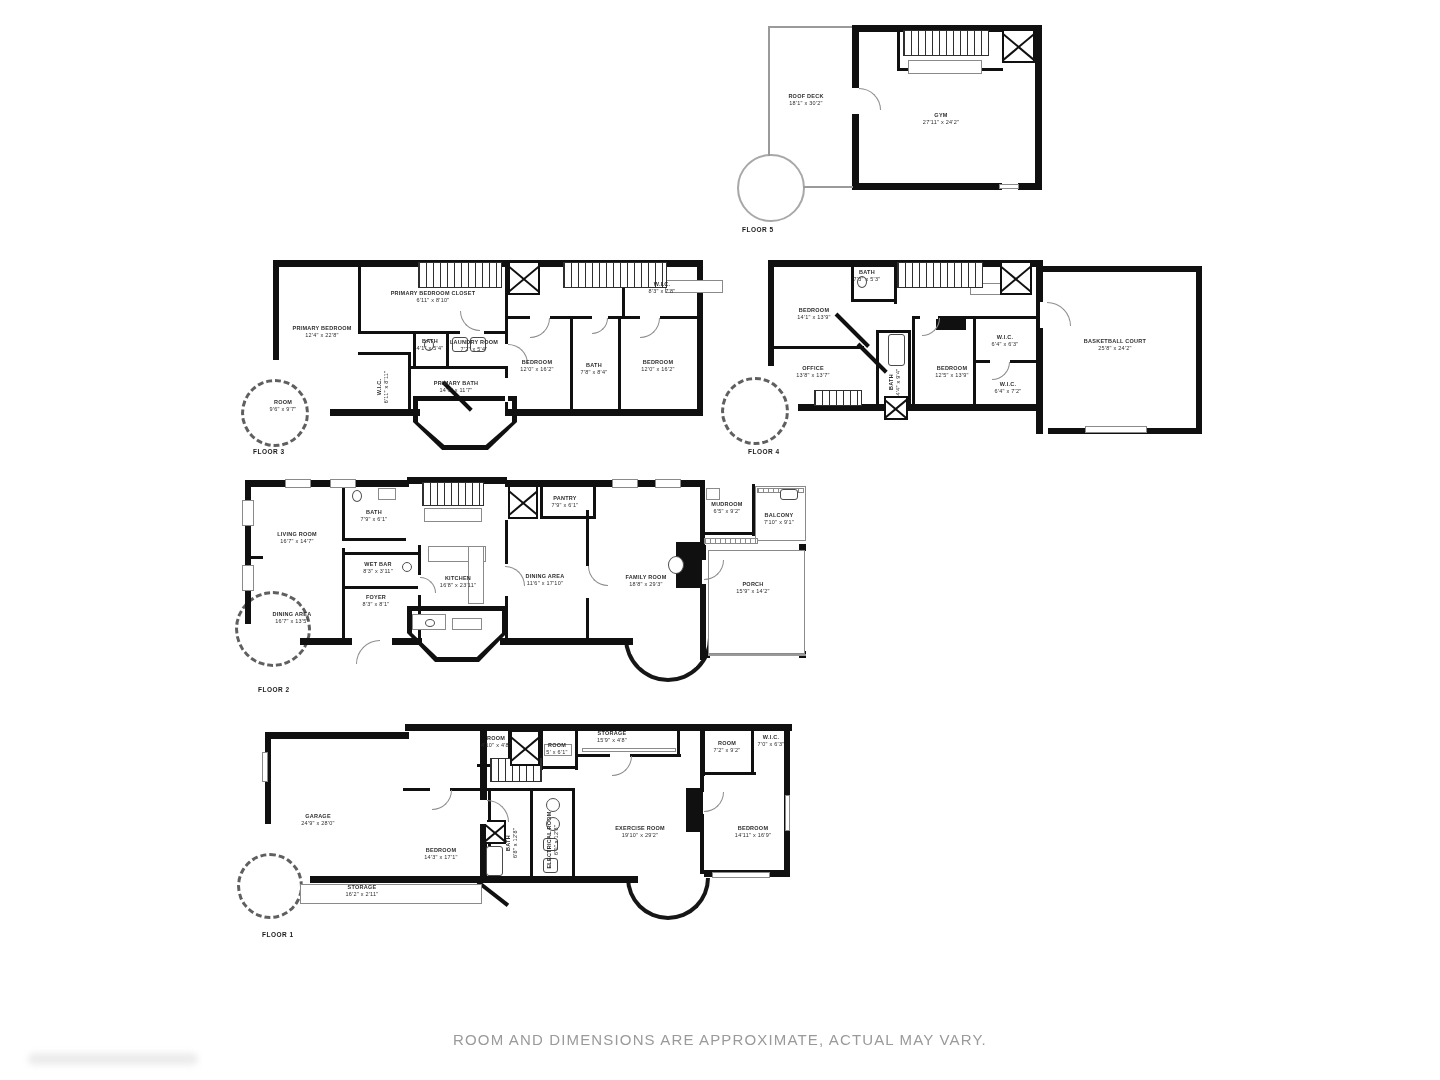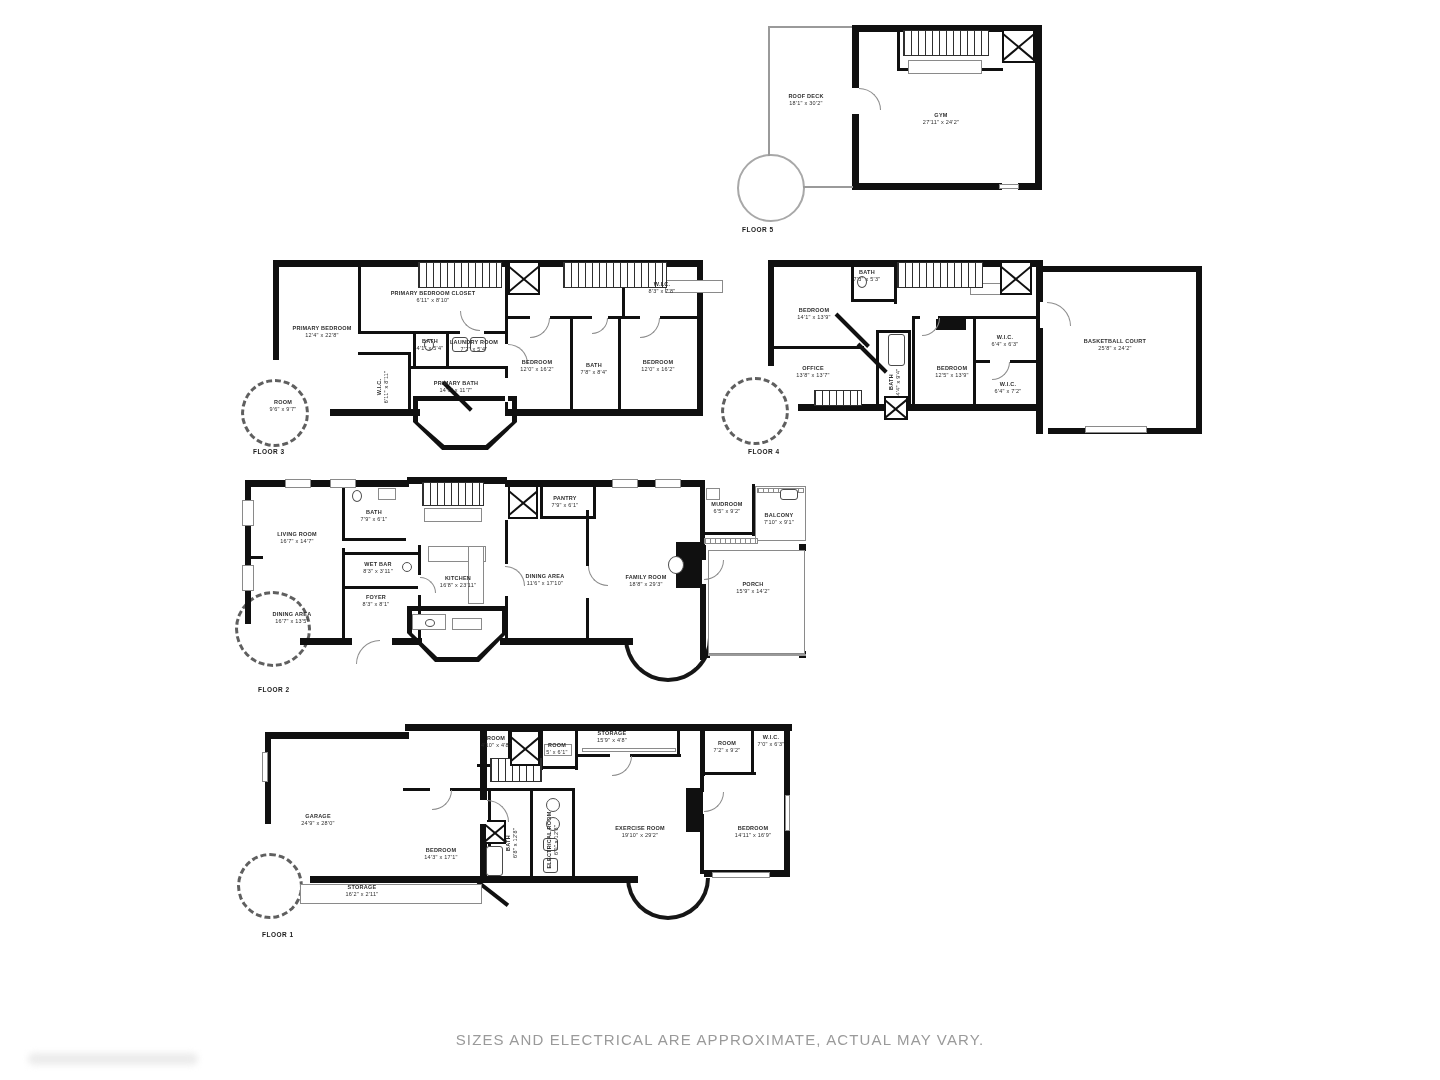--- a/index.html
+++ b/index.html
@@ -430,14 +430,14 @@
         <div class="nm">BEDROOM</div>
         <div class="dims">14'11" x 16'9"</div>
       </div>
       <div class="room-label" style="left: 362px; top: 891px;">
         <div class="nm">STORAGE</div>
         <div class="dims">16'2" x 2'11"</div>
       </div>
       <div class="floor-label" style="left: 262px; top: 931px;">FLOOR 1</div>
     </div>
   <div class="smudge"></div>
-  <div class="disclaimer">SIZES AND ELECTRICAL ARE APPROXIMATE, ACTUAL MAY VARY.</div>
+  <div class="disclaimer">ROOM AND DIMENSIONS ARE APPROXIMATE, ACTUAL MAY VARY.</div>
 </div>
 
 </body></html>

